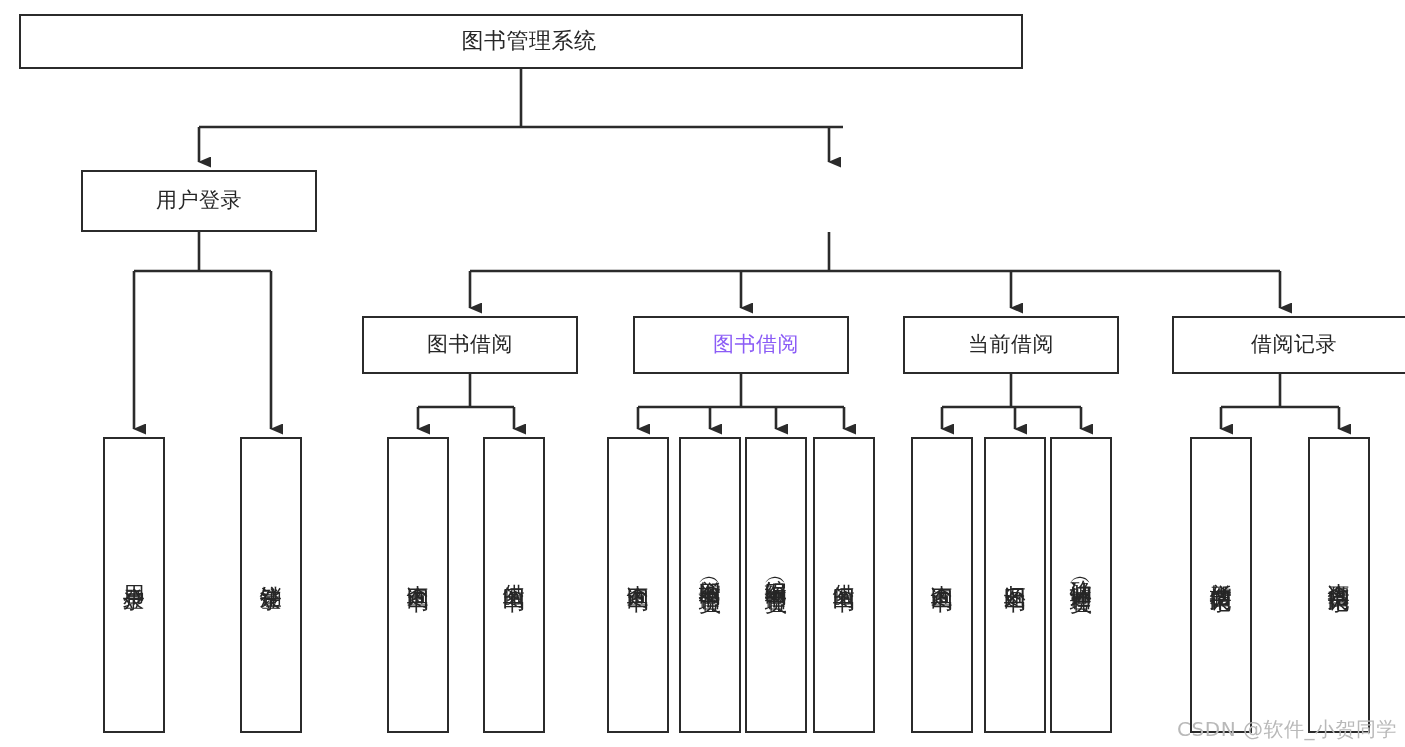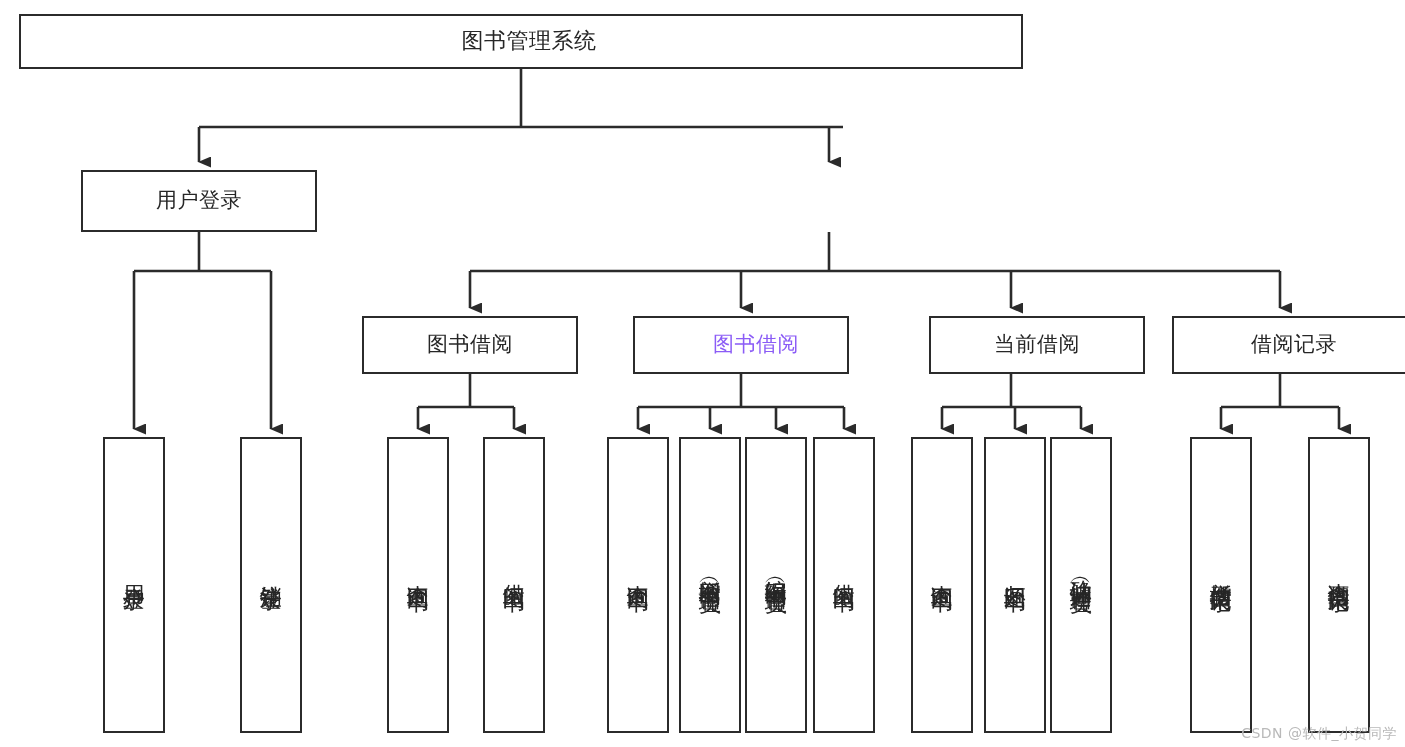--- a/index.html
+++ b/index.html
@@ -56,21 +56,21 @@
     text-orientation:upright;
     font-size:22px;
     line-height:1.16;
     letter-spacing:2px;
     white-space:nowrap;
   }
   .watermark{
     position:absolute;
     right:8px;
     bottom:4px;
-    font-size:14px;
+    font-size:20px;
     color:#b9b9b9;
     letter-spacing:0.5px;
     z-index:3;
     white-space:nowrap;
     font-family:"DejaVu Sans","Liberation Sans",sans-serif;
     text-align:right;
   }
 </style>
 </head>
 <body>
@@ -134,21 +134,21 @@
   <div class="node h" style="left: 81px; top: 170px; width: 236px; height: 62px; border-color: rgb(43, 43, 43);">
     <span class="label" style="color: rgb(38, 38, 38);">用户登录</span>
   </div>
 
   <div class="node h" style="left: 362px; top: 316px; width: 216px; height: 58px; border-color: rgb(43, 43, 43);">
     <span class="label" style="color: rgb(38, 38, 38);">图书借阅</span>
   </div>
   <div class="node h" style="left: 633px; top: 316px; width: 216px; height: 58px; border-color: rgb(43, 43, 43);">
     <span class="label" style="color: #8b5cf6; margin-left: 30px;">图书借阅</span>
   </div>
-  <div class="node h" style="left: 929px; top: 316px; width: 216px; height: 58px; border-color: rgb(43, 43, 43);">
+  <div class="node h" style="left: 903px; top: 316px; width: 216px; height: 58px; border-color: rgb(43, 43, 43);">
     <span class="label" style="color: rgb(38, 38, 38);">当前借阅</span>
   </div>
   <div class="node h" style="left: 1172px; top: 316px; width: 244px; height: 58px; border-color: rgb(43, 43, 43);">
     <span class="label" style="color: rgb(38, 38, 38);">借阅记录</span>
   </div>
 
   <div class="node v" style="left: 103px; top: 437px; width: 62px; height: 296px; padding-top: 128px; border-color: rgb(43, 43, 43);">
     <span class="label" style="color: rgb(38, 38, 38);">用户登录</span>
   </div>
   <div class="node v" style="left: 240px; top: 437px; width: 62px; height: 296px; padding-top: 128px; border-color: rgb(43, 43, 43);">

